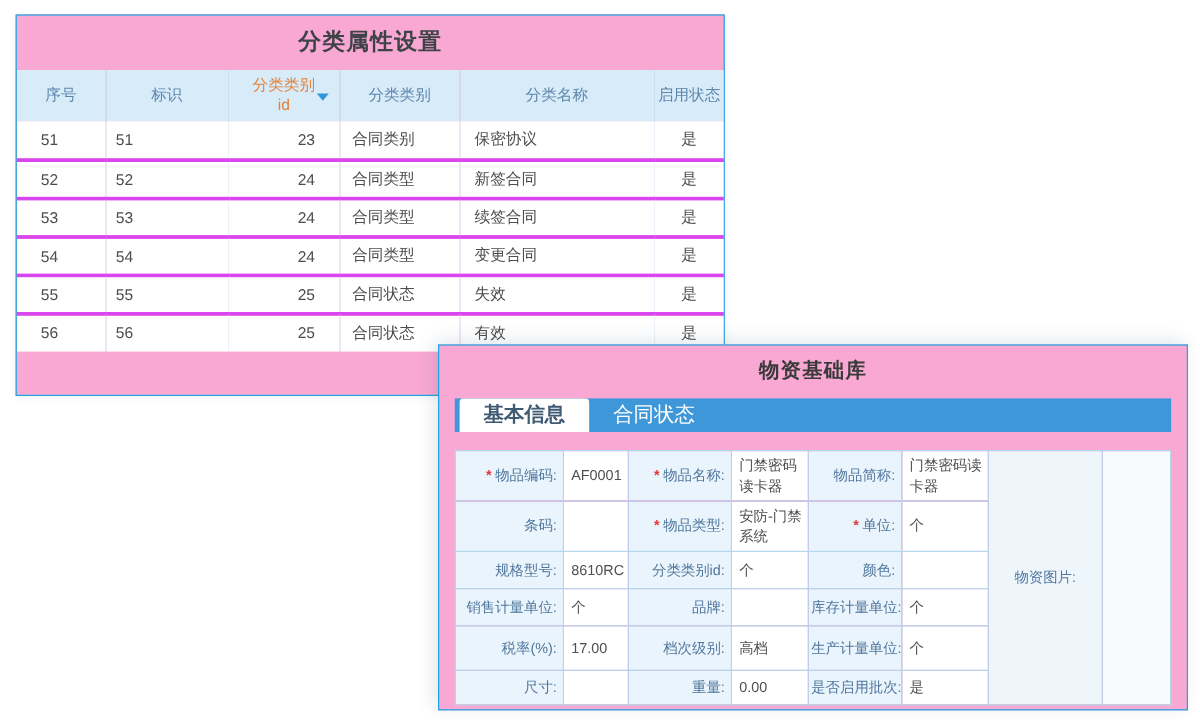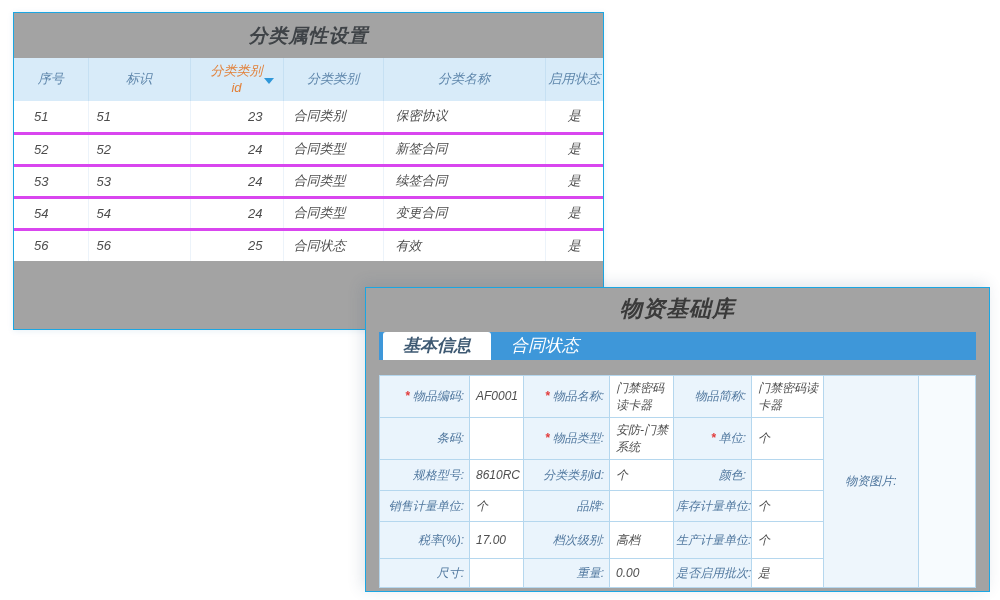--- a/index.html
+++ b/index.html
@@ -1,21 +1,21 @@
 <!DOCTYPE html>
 <html><head>
 <meta charset="utf-8">
 <style>
   * { margin:0; padding:0; box-sizing:border-box; }
   html,body { width:1000px; height:600px; background:#ffffff; overflow:hidden;
               font-family:"Liberation Sans","DejaVu Sans",sans-serif; }
   .stage { position:relative; width:1000px; height:600px; }
 
   .panel {
-    position:absolute; background:#a3a3a3; border:1px solid #1ba6e2;font-style:italic;
+    position:absolute; background:#f9a8d4; border:1px solid #1ba6e2;
   }
   .panel1 { left:13px; top:12px; width:591px; height:318px; z-index:1;
             box-shadow:0 1px 6px rgba(30,120,180,0.10); }
   .panel2 { left:365px; top:287px; width:625px; height:305px; z-index:2;
             box-shadow:-3px -3px 14px rgba(60,90,120,0.16); }
 
   
   .panel1 h1 {
     height:45px; line-height:45px; text-align:center;
     font-size:19px; font-weight:bold; color:#3f4347; letter-spacing:1px;
@@ -44,21 +44,21 @@
   .cat-table td:nth-child(1){ padding-left:20px; }
   .cat-table td:nth-child(2){ padding-left:8px; }
   .cat-table td:nth-child(3){ text-align:right; padding-right:20px; }
   .cat-table td:nth-child(4){ padding-left:10px; }
   .cat-table td:nth-child(5){ padding-left:12px; }
   .cat-table td:nth-child(6){ text-align:center; }
 
   
   .panel2 h1 {
     margin-top:10px; height:22px; line-height:22px; text-align:center;
-    font-size:22px; font-weight:bold; color:#3a3a3a; letter-spacing:1px;
+    font-size:17px; font-weight:bold; color:#3a3a3a; letter-spacing:1px;
   }
   .tabbar {
     margin:12px 13px 0 13px; height:28px; background:#3e97d9;
     display:flex; align-items:flex-end;
   }
   .tab {
     height:28px; line-height:28px; padding:0 20px; font-size:17px;
     color:#ffffff; cursor:pointer; white-space:nowrap;
   }
   .tab.active {
@@ -145,20 +145,28 @@
           </tr>
           <tr>
             <td>54</td>
             <td>54</td>
             <td>24</td>
             <td>合同类型</td>
             <td>变更合同</td>
             <td>是</td>
           </tr>
           <tr>
+            <td>55</td>
+            <td>55</td>
+            <td>25</td>
+            <td>合同状态</td>
+            <td>失效</td>
+            <td>是</td>
+          </tr>
+          <tr>
             <td>56</td>
             <td>56</td>
             <td>25</td>
             <td>合同状态</td>
             <td>有效</td>
             <td>是</td>
           </tr>
         </tbody>
     </table>
   </section>

